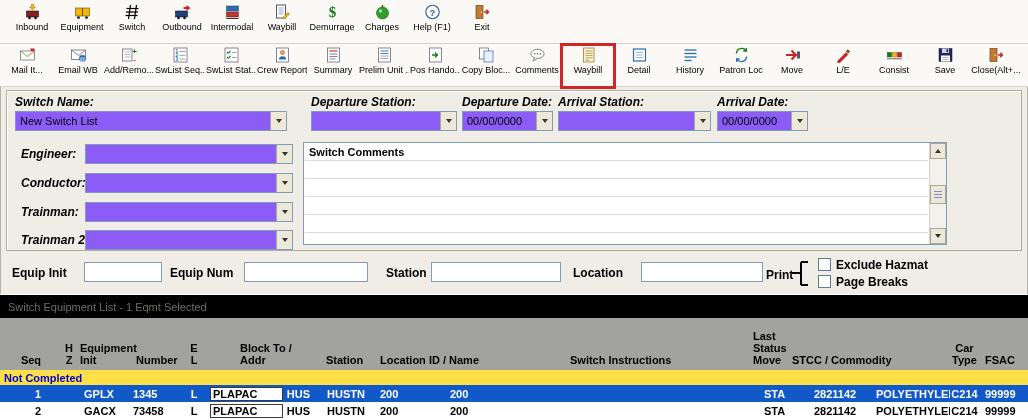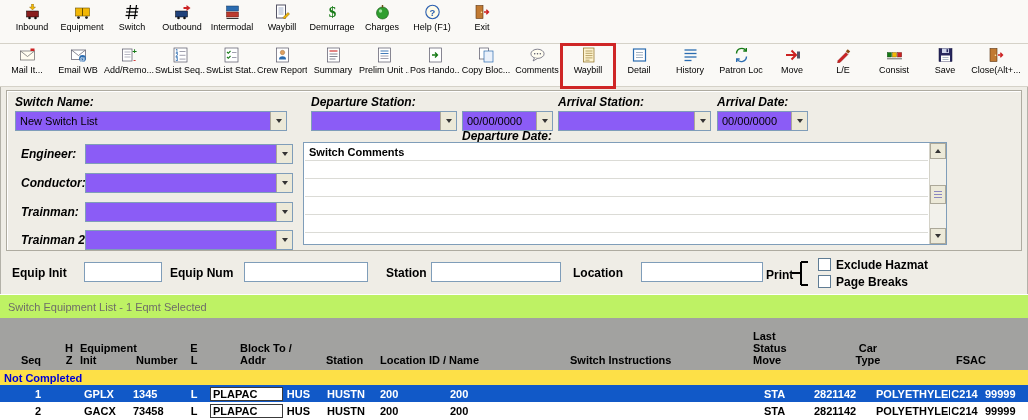--- a/index.html
+++ b/index.html
@@ -41,21 +41,21 @@
   .sb-thumb { position:absolute; left:0; top:42px; width:16px; height:19px; background:#ECE9D8; border:1px solid #ACA899;
               display:flex; flex-direction:column; align-items:center; justify-content:center; gap:2px; }
   .sb-grip { width:8px; height:1px; background:#8A87C0; }
 
   
   .textbox { position:absolute; height:20px; background:#fff; border:1px solid #7F9DB9; font-size:11px; padding-left:3px; }
   .checkbox { position:absolute; width:13px; height:13px; background:#fff; border:1px solid #5F7C94; }
   .print-bracket { position:absolute; left:792px; top:258px; }
 
   
-  .grid-title { position:absolute; left:0; top:294px; width:1028px; height:24px; background:#bef264;
+  .grid-title { position:absolute; left:0; top:294px; width:1028px; height:24px; background:#000000;
                 border-top:1px solid #FFFFFF; color:#6E6D68; font-size:11px; display:flex; align-items:center; padding-left:8px; }
   .grid-header { position:absolute; left:0; top:318px; width:1028px; height:52px; background:#A2A2A0;
                  display:grid; grid-template-columns:62px 14px 106px 24px 104px 60px 190px 190px 36px 164px 29px 49px;
                  font-size:11px; font-weight:bold; color:#000; }
   .gh { display:flex; flex-direction:column; justify-content:flex-end; padding-bottom:4px; line-height:12px; }
   .pre { white-space:pre-line; }
   .h-seq { align-items:center; text-align:center; }
   .h-hz { align-items:center; text-align:center; }
   .h-equip { padding-left:4px; }
   .eh-sub { display:flex; }
@@ -471,21 +471,21 @@
     </div>
 
     <span class="flabel" style="left:304px; top:4px;">Departure Station:</span>
     <div class="combo" style="left:304px; top:20px; width:146px;">
       <span class="combo-value"></span>
       <span class="combo-btn">
           <span class="tri-down"></span>
         </span>
     </div>
 
-    <span class="flabel" style="left:455px; top:4px;margin-top:34px;">Departure Date:</span>
+    <span class="flabel" style="left:455px; top:4px;">Departure Date:</span>
     <div class="combo" style="left:455px; top:20px; width:91px;">
       <span class="combo-value">00/00/0000</span>
       <span class="combo-btn">
           <span class="tri-down"></span>
         </span>
     </div>
 
     <span class="flabel" style="left:551px; top:4px;">Arrival Station:</span>
     <div class="combo" style="left:551px; top:20px; width:153px;">
       <span class="combo-value"></span>
@@ -599,20 +599,21 @@
     </div>
     <div class="gh h-el pre">E
 L</div>
     <div class="gh h-block">Block To /  Addr</div>
     <div class="gh h-station">Station</div>
     <div class="gh h-location">Location ID / Name</div>
     <div class="gh h-swinstr">Switch Instructions</div>
     <div class="gh h-lastmove pre">Last
 Status
 Move</div>
+    <div class="gh h-stcc">STCC / Commodity</div>
     <div class="gh h-cartype pre">Car
 Type</div>
     <div class="gh h-fsac">FSAC</div>
   </div>
 
   <div class="grid-body">
     <div class="group-row">Not Completed</div>
     <div id="grid-rows">
         <div class="grid-row selected">
           <div class="cell cell-seq">1</div>

